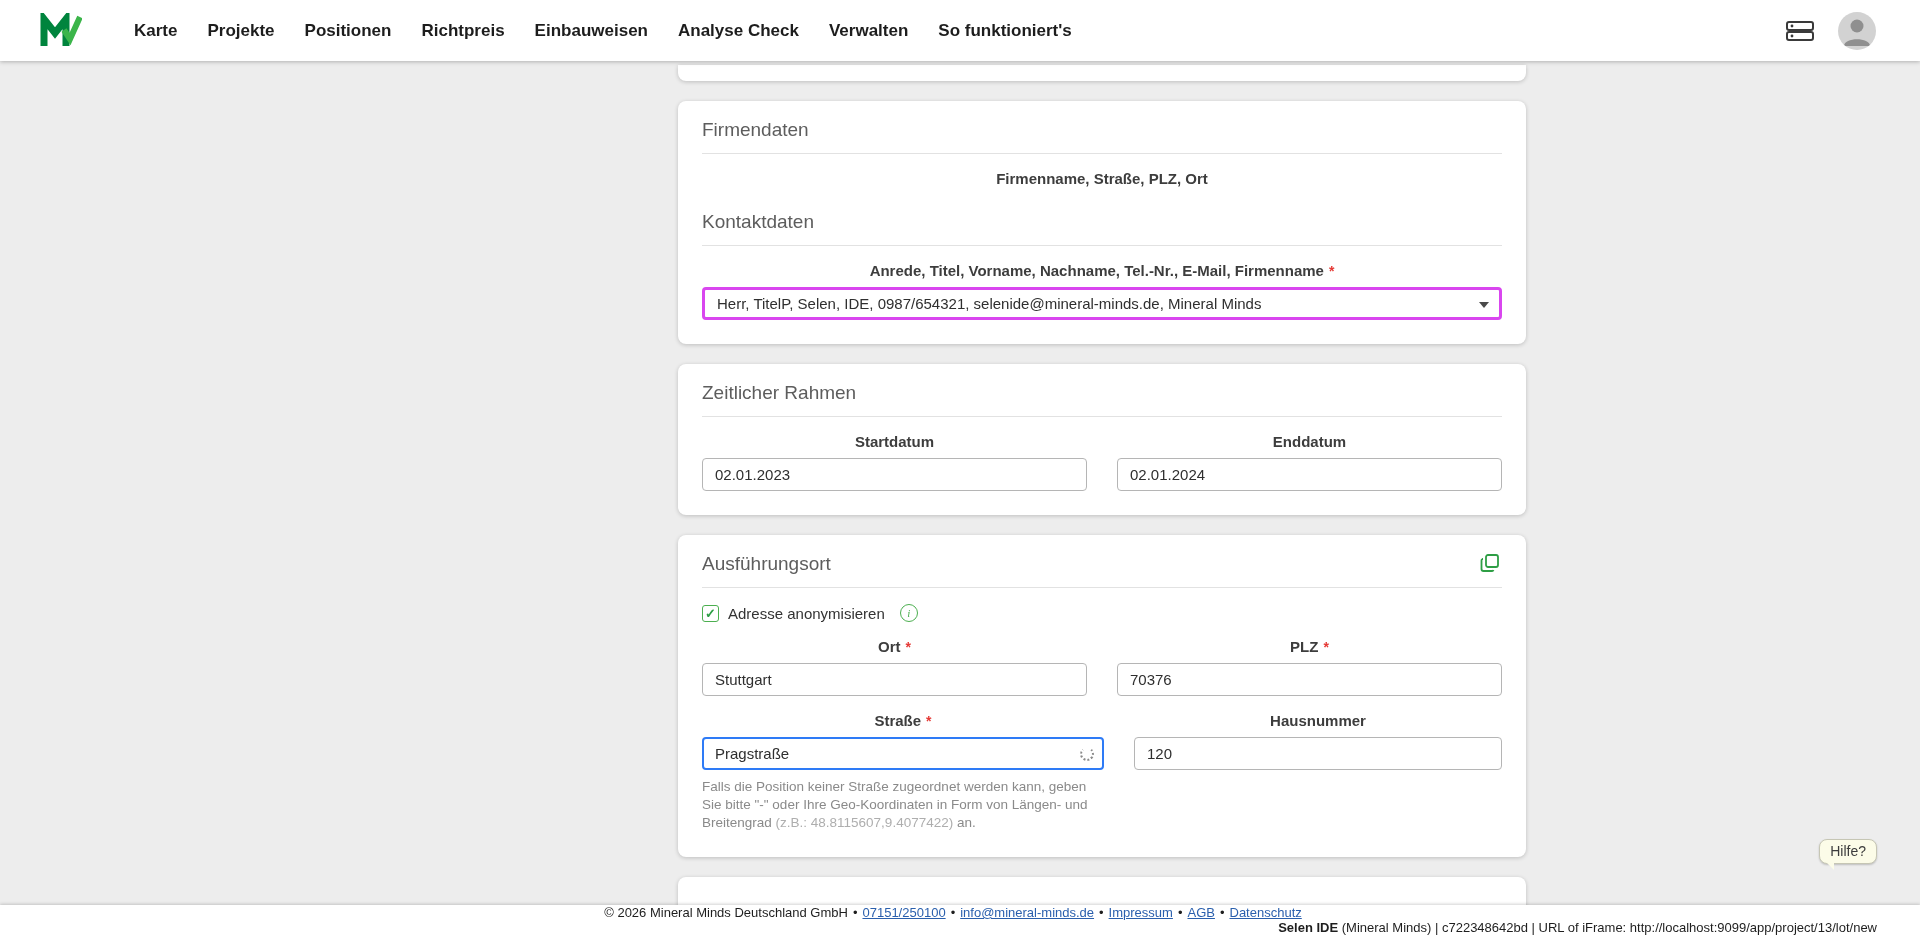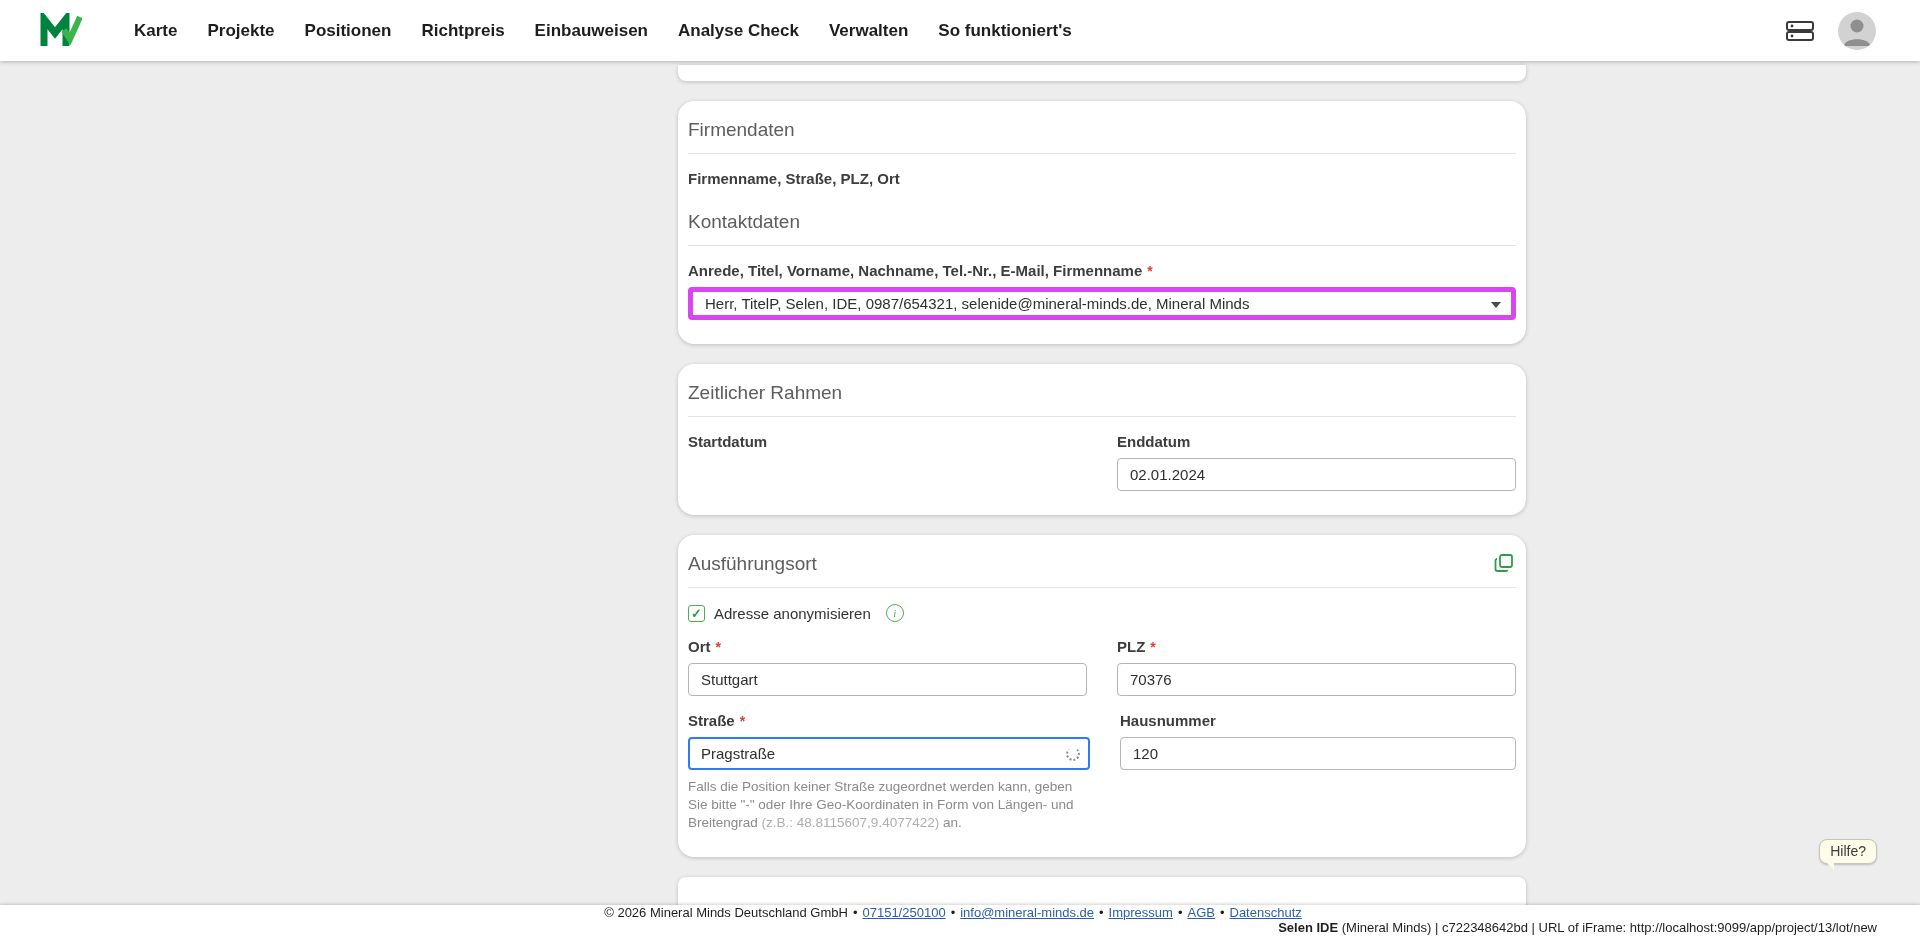--- a/index.html
+++ b/index.html
@@ -26,62 +26,62 @@
   }
   .nav-right { margin-left:auto; display:flex; align-items:center; gap:22px; }
   .avatar {
     width:38px; height:38px; border-radius:50%; background:#d2d2d2;
     display:flex; align-items:center; justify-content:center; overflow:hidden;
   }
 
   
   .content { width:848px; margin-left:678px; padding-top:4px; }
   .card {
-    background:#fff; border-radius:16px;
+    background:#fff; border-radius:8px;
     box-shadow:0 1px 4px rgba(0,0,0,.2);
-    padding:18px 10px 24px;
+    padding:18px 24px 24px;
     margin-bottom:20px;
   }
   .card.partial-top { height:16px; padding:0; border-radius:0 0 8px 8px; }
   .card.partial-bottom { height:60px; padding:0; border-radius:8px 8px 0 0; margin-bottom:0; }
 
   .section-title {
     font-size:19px; font-weight:400; color:#5d5d5d;
     margin:0; padding-bottom:12px; border-bottom:1px solid #e2e2e2;
   }
   .section-head { position:relative; }
   .copy-btn {
     position:absolute; right:0; top:-2px; cursor:pointer;
     width:24px; height:24px; display:flex; align-items:center; justify-content:center;
   }
 
   .field-label {
     font-size:15px; font-weight:700; color:#3d3d3d;
-    margin:16px 0 8px; display:flex; align-items:baseline; gap:5px;
+    margin:16px 0 8px; display:flex; align-items:baseline; gap:5px;justify-content:center;
   }
   .req { color:#e53935; font-weight:700; font-size:14px; }
 
   .text-input {
     width:100%; height:33px; border:1px solid #b5b5b5; border-radius:4px;
     background:#fff; padding:0 12px; font-size:15px; color:#2f2f2f;
     font-family:"Liberation Sans", sans-serif; outline:none;
   }
   .text-input.readonly { background:#d9d9d9; border-color:#ababab; color:#3a3a3a; }
   .input-wrap { position:relative; }
   .text-input.focused { border:2px solid #2e7bf6; padding:0 11px; }
   .spinner {
     position:absolute; right:10px; top:50%; margin-top:-7px;
     width:14px; height:14px; border-radius:50%;
     border:2px dotted #8a8a8a; border-top-color:transparent;
     animation:spin 1.1s linear infinite;
   }
   @keyframes spin { to { transform:rotate(360deg); } }
 
   .select {
-    position:relative; width:100%; height:33px; border:5px solid #d946ef; border-radius:4px;
+    position:relative; width:100%; height:33px; border:3px solid #d946ef; border-radius:4px;
     background:#fff; padding:0 30px 0 12px; font-size:15px; color:#2f2f2f;
     display:flex; align-items:center; cursor:pointer; white-space:nowrap; overflow:hidden;
   }
   .select .caret {
     position:absolute; right:10px; top:50%; margin-top:-2px;
     width:0; height:0; border-left:5px solid transparent; border-right:5px solid transparent;
     border-top:6px solid #4a4a4a;
   }
 
   .grid-2 { display:grid; grid-template-columns:1fr 1fr; column-gap:30px; }
@@ -190,20 +190,21 @@
     </div>
   </div>
 
   <div class="card">
     <h2 class="section-title">Zeitlicher Rahmen</h2>
     <div class="grid-2">
       <div>
         <div class="field-label">
           <span>Startdatum</span>
         </div>
+        <input class="text-input" value="02.01.2023" style="">
       </div>
       <div>
         <div class="field-label">
           <span>Enddatum</span>
         </div>
         <input class="text-input" value="02.01.2024" style="">
       </div>
     </div>
   </div>
 

